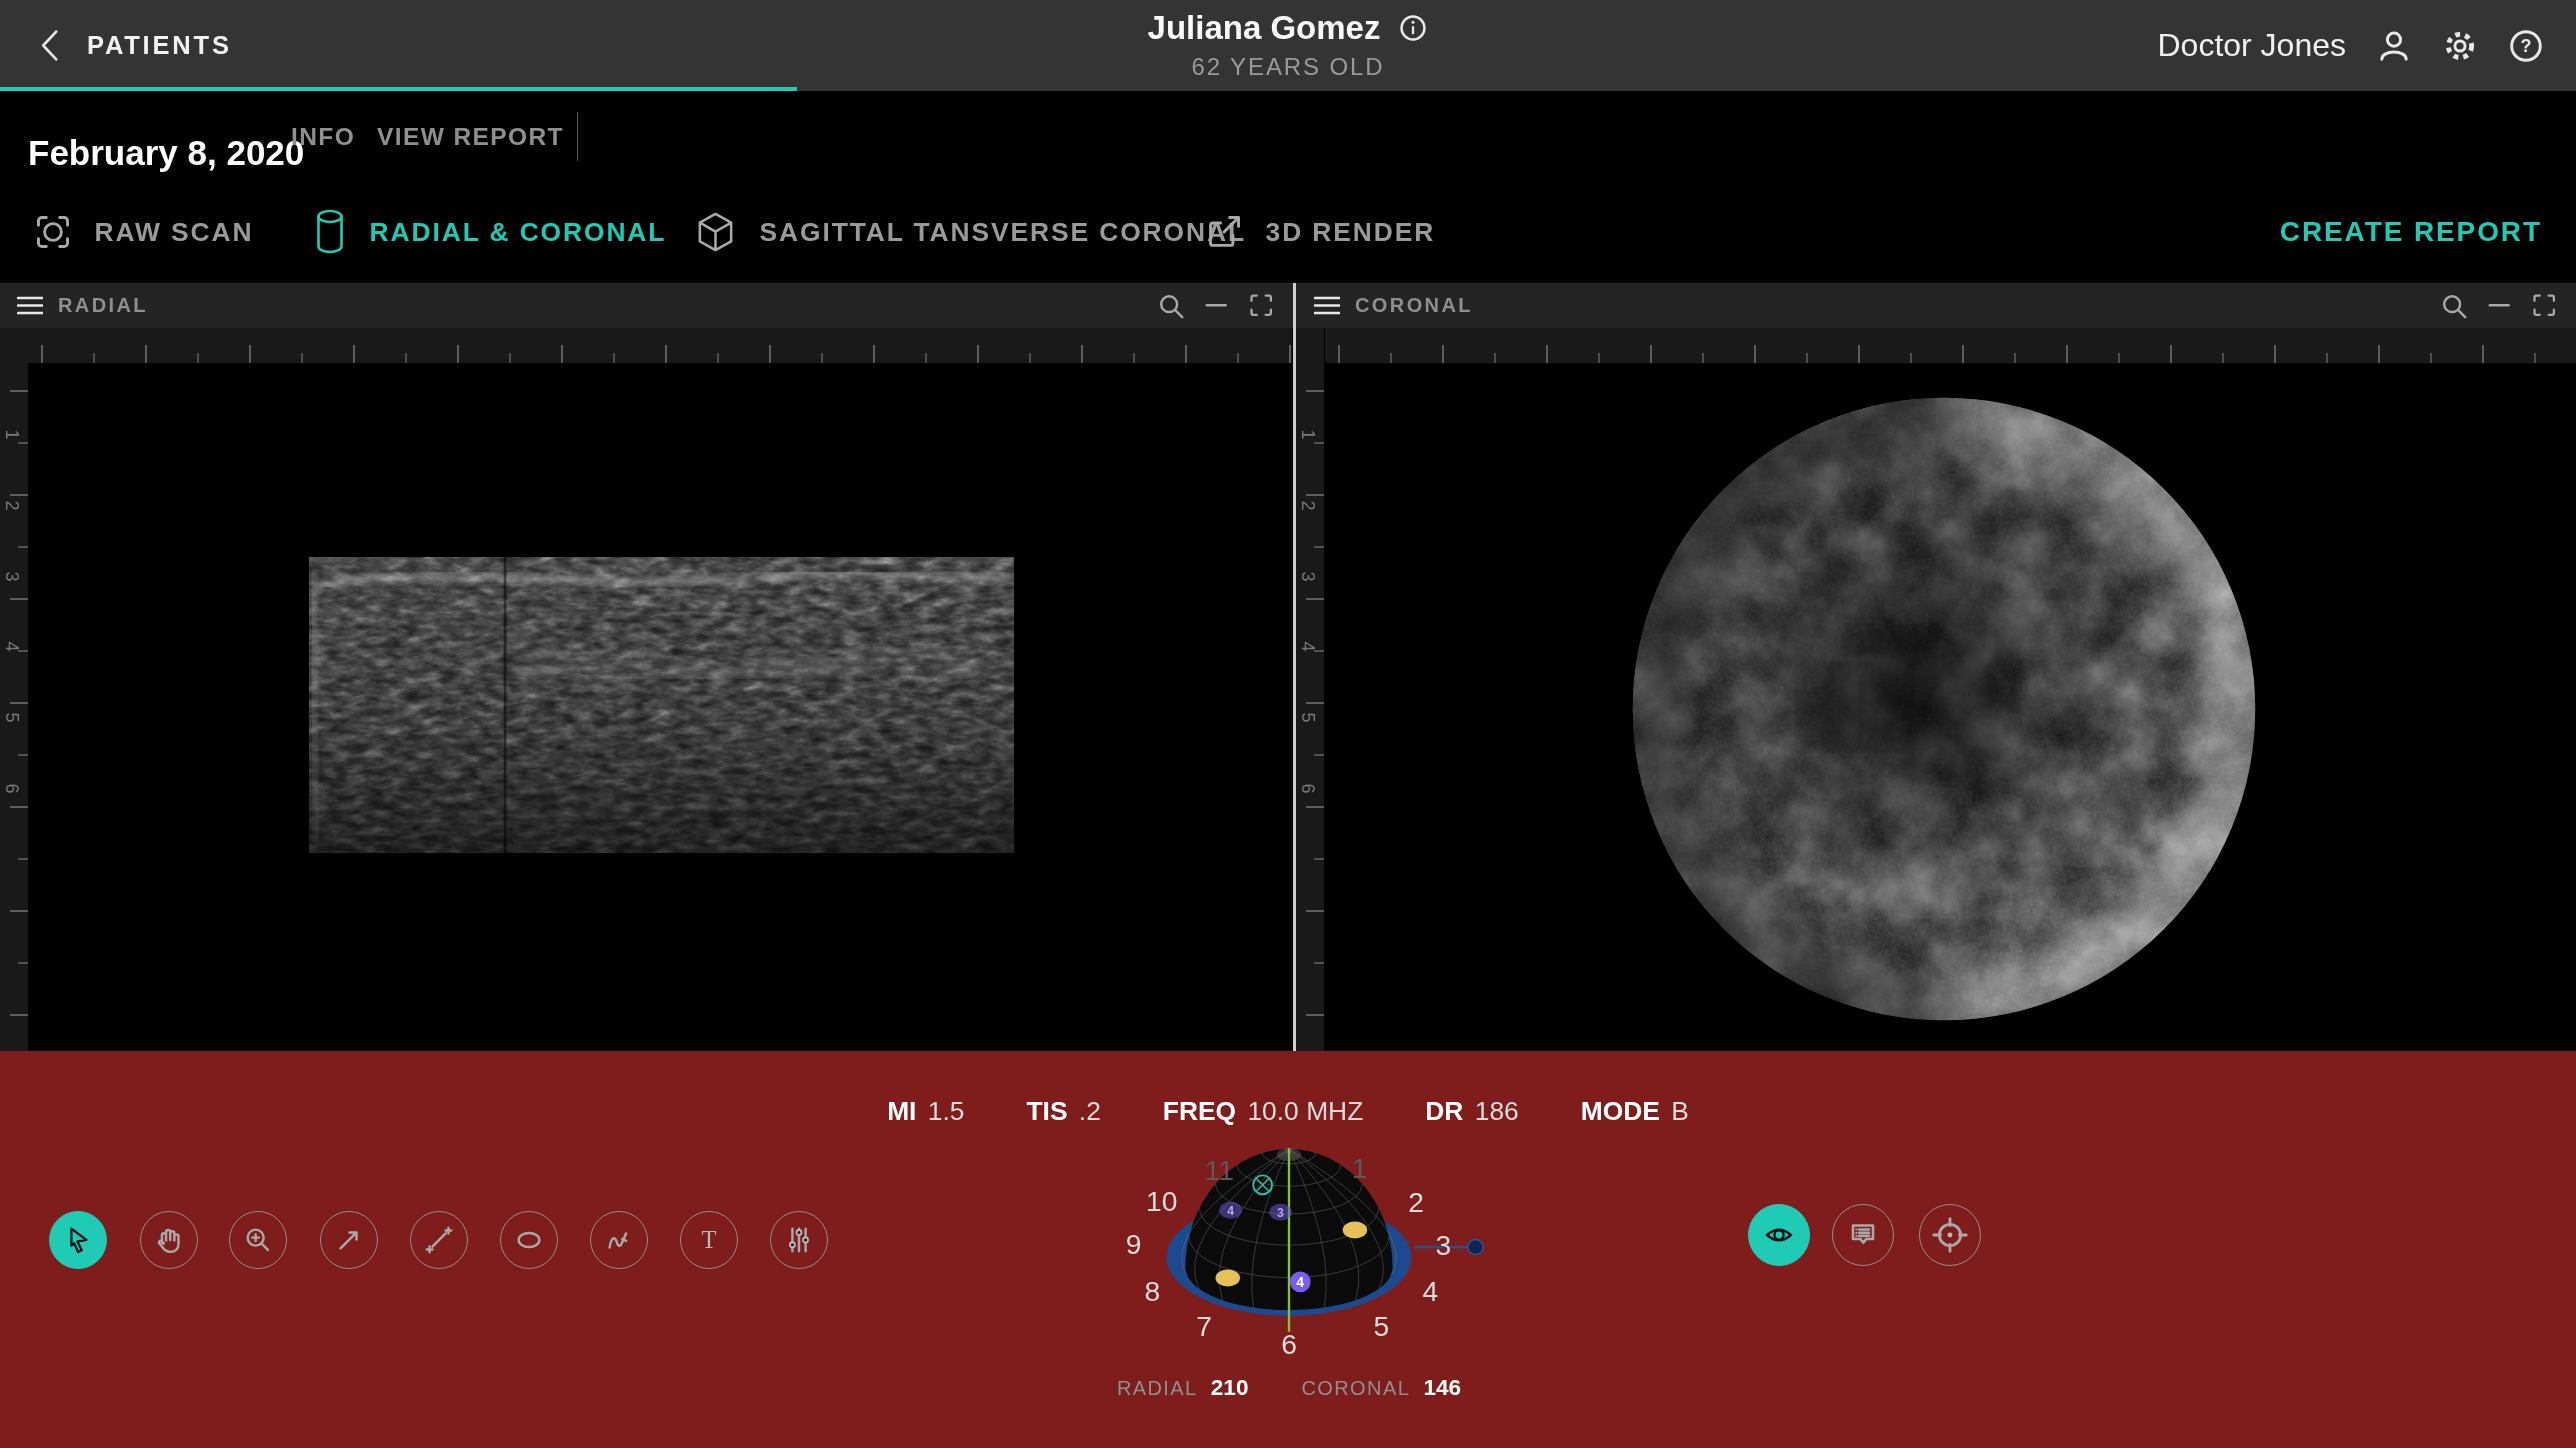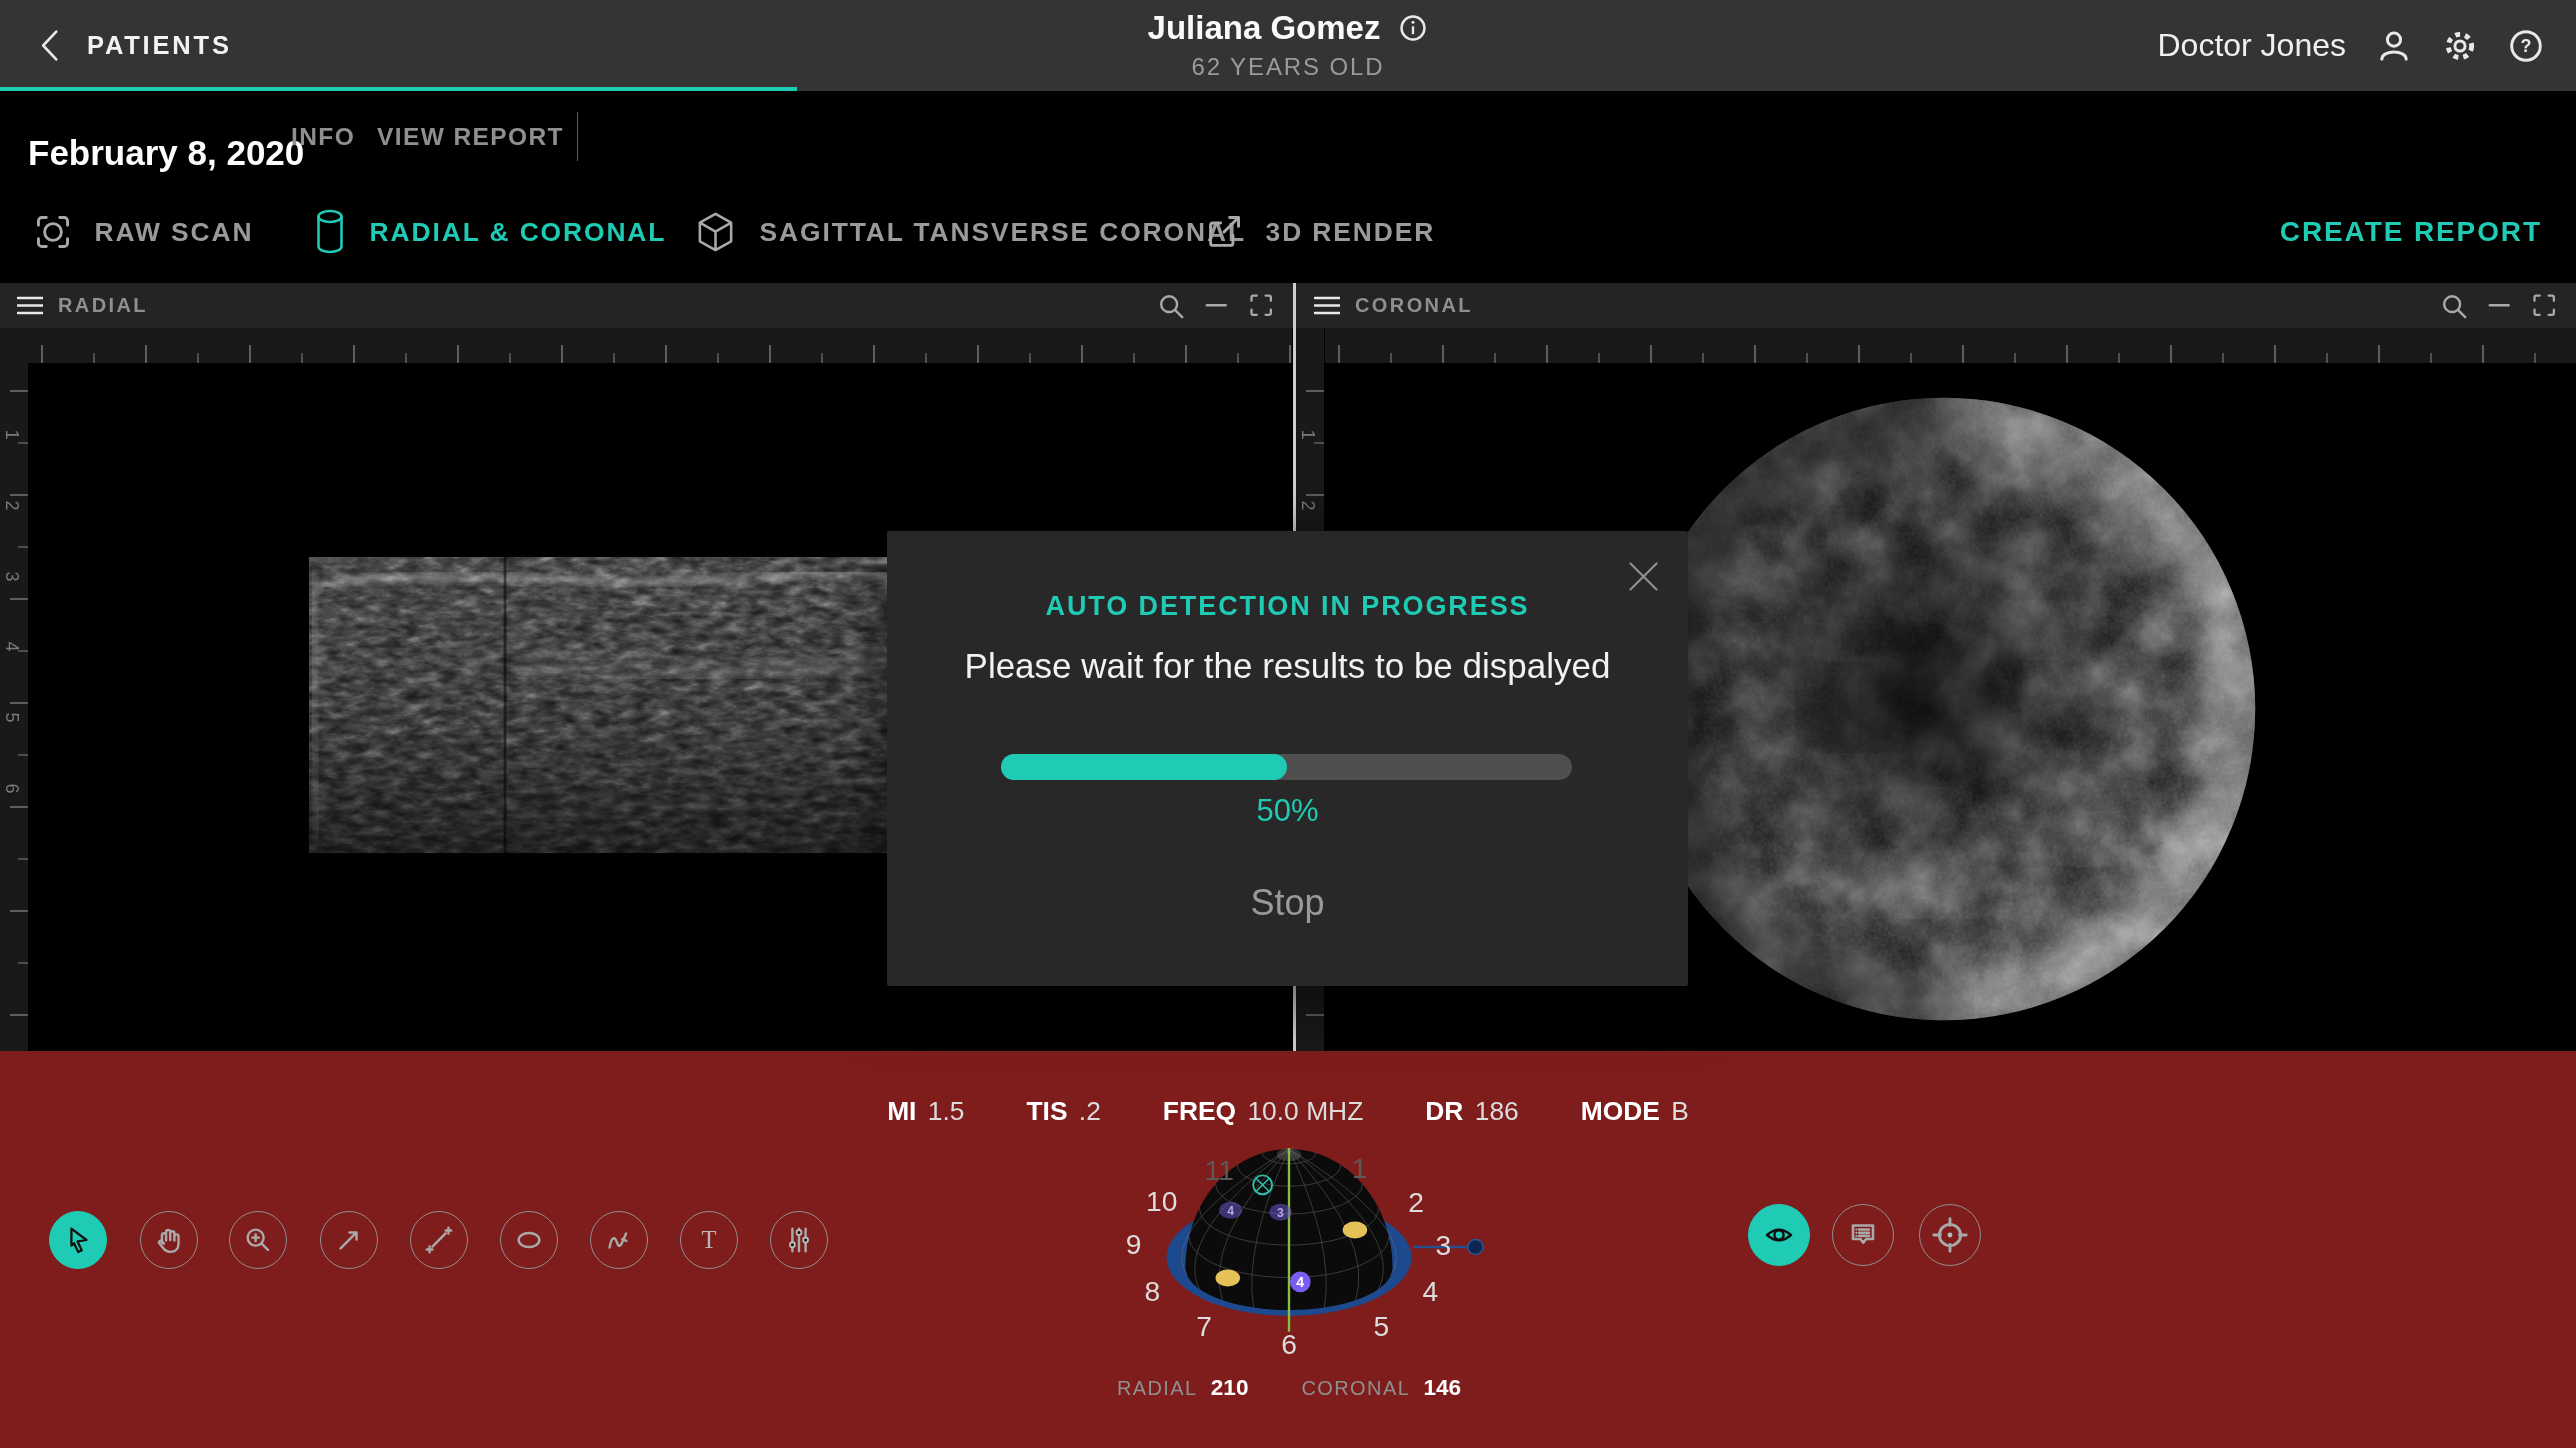--- a/index.html
+++ b/index.html
@@ -495,29 +495,15 @@
     <div class="counter">
       <span class="counter-label">RADIAL</span>
       <span class="counter-value">210</span>
     </div>
     <div class="counter">
       <span class="counter-label">CORONAL</span>
       <span class="counter-value">146</span>
     </div>
   </div>
 
-  <div class="abs modal">
-    <div class="modal-close">
-      <svg width="41" height="41" viewBox="0 0 44 44">
-        <path d="M8 8 L36 36 M36 8 L8 36" stroke="#8f8f8f" stroke-width="2.4" stroke-linecap="round" fill="none"></path>
-      </svg>
-    </div>
-    <div class="modal-title">AUTO DETECTION IN PROGRESS</div>
-    <div class="modal-msg">Please wait for the results to be dispalyed</div>
-    <div class="progress-track">
-      <div class="progress-fill" style="width: 50%;"></div>
-    </div>
-    <div class="progress-pct">50%</div>
-    <div class="modal-stop">Stop</div>
-  </div>
 
 </div>
 
 
 </body></html>

